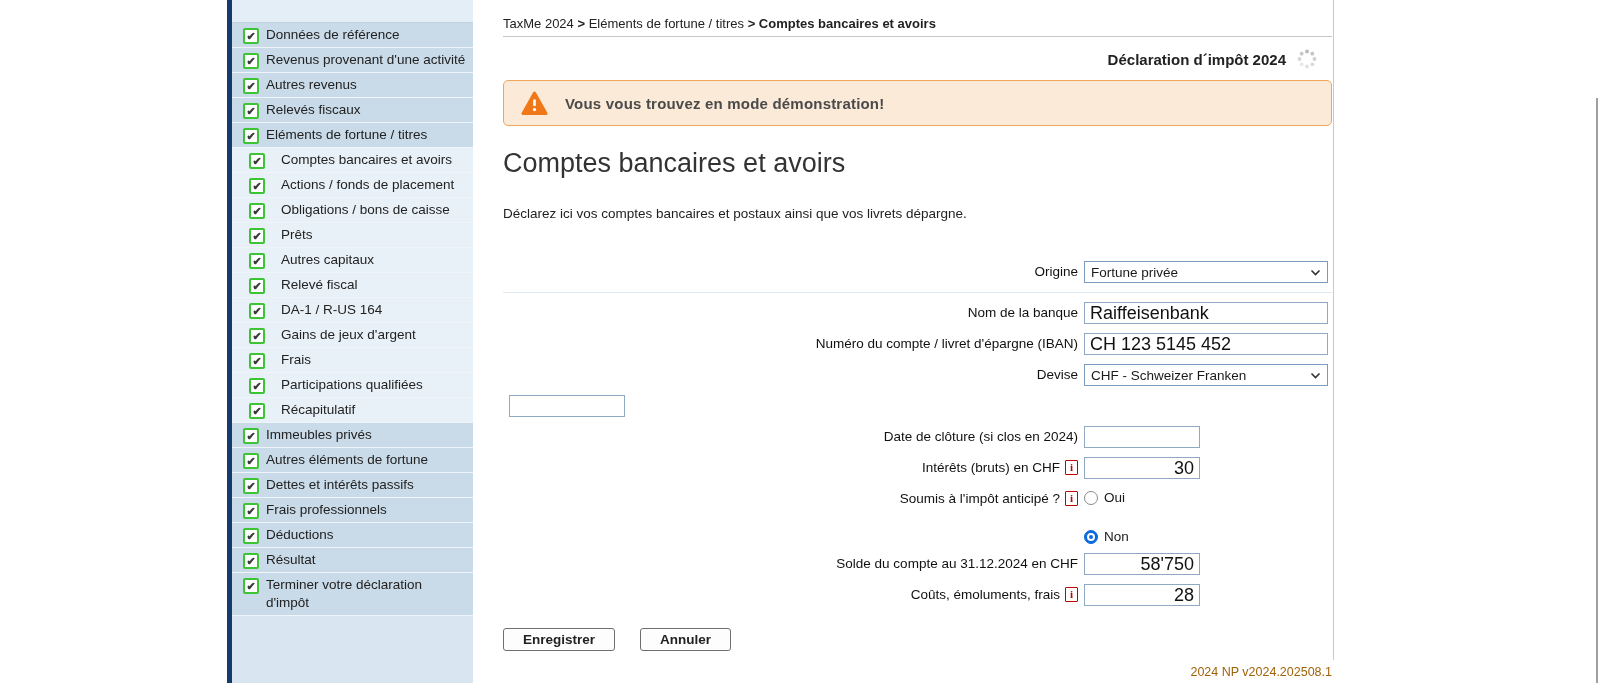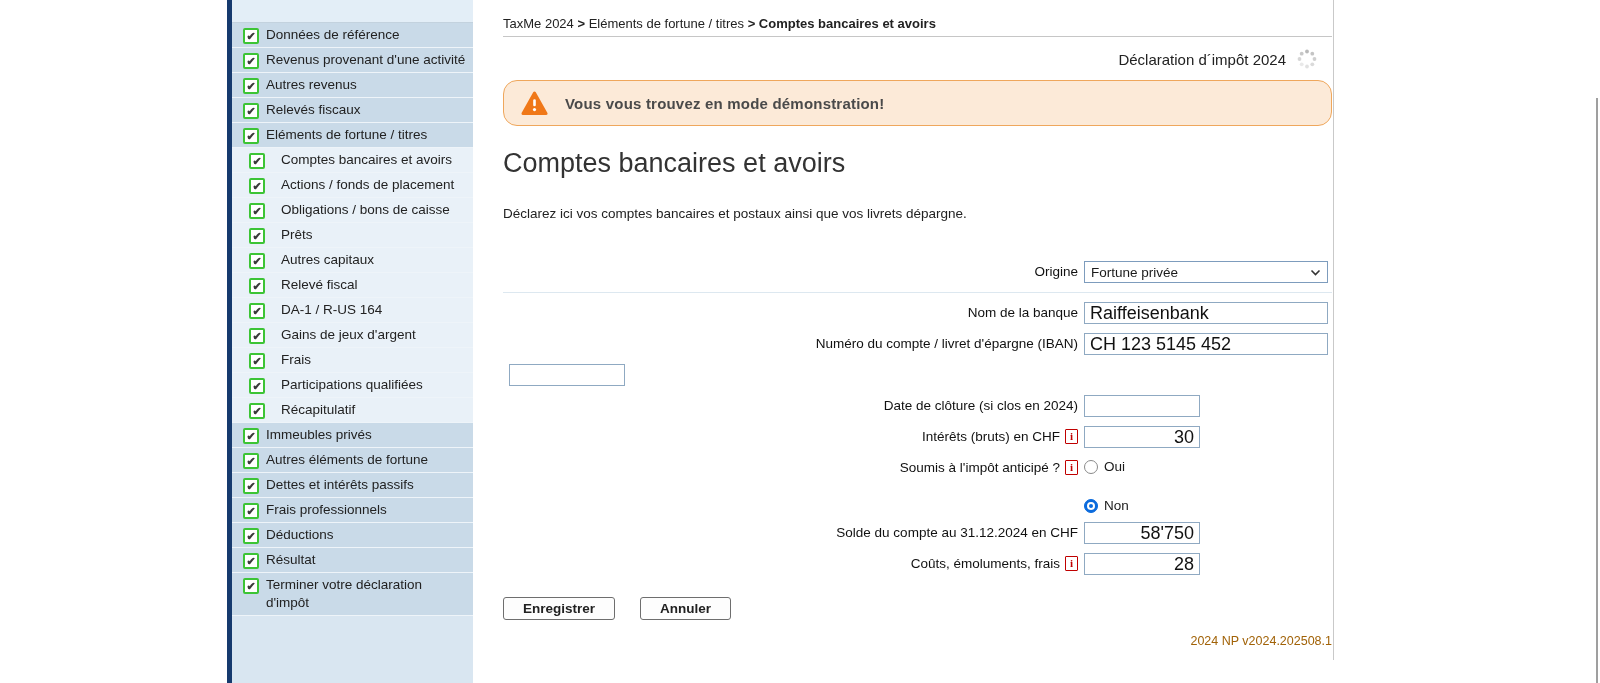--- a/index.html
+++ b/index.html
@@ -14,23 +14,23 @@
   .cb{flex:0 0 auto;width:12px;height:12px;border:2px solid #3cc435;border-radius:2px;background:#fff;
     color:#3a3a3a;font-size:11px;line-height:12px;font-weight:bold;text-align:center;margin:2px 7px 0 0;}
   .sb-item.sub .cb{margin-right:16px;}
   .sb-label{font-size:13.5px;line-height:18px;color:#222;}
   
   #main{position:absolute;left:503px;top:11px;width:829px;}
   #breadcrumb{font-size:13px;padding-top:5px;color:#222;}
   #breadcrumb b{font-weight:bold;}
   #crumb-rule{border:none;border-top:1px solid #c6c6c6;margin:5px 0 0 0;}
   #title-row{display:flex;justify-content:flex-end;align-items:center;gap:10px;margin-top:10px;padding-right:14px;height:24px;}
-  #decl-title{font-size:15px;font-weight:normal;color:#222;margin-left:32px;}
+  #decl-title{font-size:15px;font-weight:bold;color:#222;margin-left:32px;}
   #warning{margin-top:9px;display:flex;align-items:center;gap:17px;height:46px;padding-left:17px;
-    background:#fcead8;border:1px solid #efa75c;border-radius:14px;box-sizing:border-box;}
+    background:#fcead8;border:1px solid #efa75c;border-radius:5px;box-sizing:border-box;}
   #warning-text{font-size:15px;font-weight:bold;color:#4a4a4a;letter-spacing:.2px;}
   #page-title{margin-top:22px;font-size:27px;font-weight:400;color:#333;}
   #page-desc{margin-top:27px;font-size:13.5px;color:#222;}
   
   #form-rows{margin-top:40px;}
   .frow{display:flex;align-items:flex-start;margin-bottom:9px;}
   .lcell{width:575px;display:flex;justify-content:flex-end;align-items:center;gap:5px;
     font-size:13.5px;color:#111;padding-top:3px;}
   .icell{margin-left:6px;}
   .tin{box-sizing:border-box;height:22px;border:1px solid #8fa9c2;background:#fff;padding:0 5px;
@@ -214,20 +214,33 @@
         </div>
         <div class="icell"><input type="text" class="tin wide" value="Raiffeisenbank" style=""></div>
       </div>
       <div class="frow">
         <div class="lcell">
           <span>Numéro du compte / livret d'épargne (IBAN)</span>
         </div>
         <div class="icell"><input type="text" class="tin wide" value="CH 123 5145 452" style=""></div>
       </div>
       <div class="frow">
+        <div class="lcell">
+          <span>Devise</span>
+        </div>
+        <div class="icell">
+          <div class="sel">
+            <span>CHF - Schweizer Franken</span>
+            <svg width="11" height="7" viewBox="0 0 11 7">
+              <path d="M1.5 1.5 L5.5 5.5 L9.5 1.5" stroke="#333" stroke-width="1.6" fill="none"></path>
+            </svg>
+          </div>
+        </div>
+      </div>
+      <div class="frow">
         <div class="icell"><input type="text" class="tin short" style=""></div>
       </div>
       <div class="frow">
         <div class="lcell">
           <span>Date de clôture (si clos en 2024)</span>
         </div>
         <div class="icell"><input type="text" class="tin short" style=""></div>
       </div>
       <div class="frow">
         <div class="lcell">

